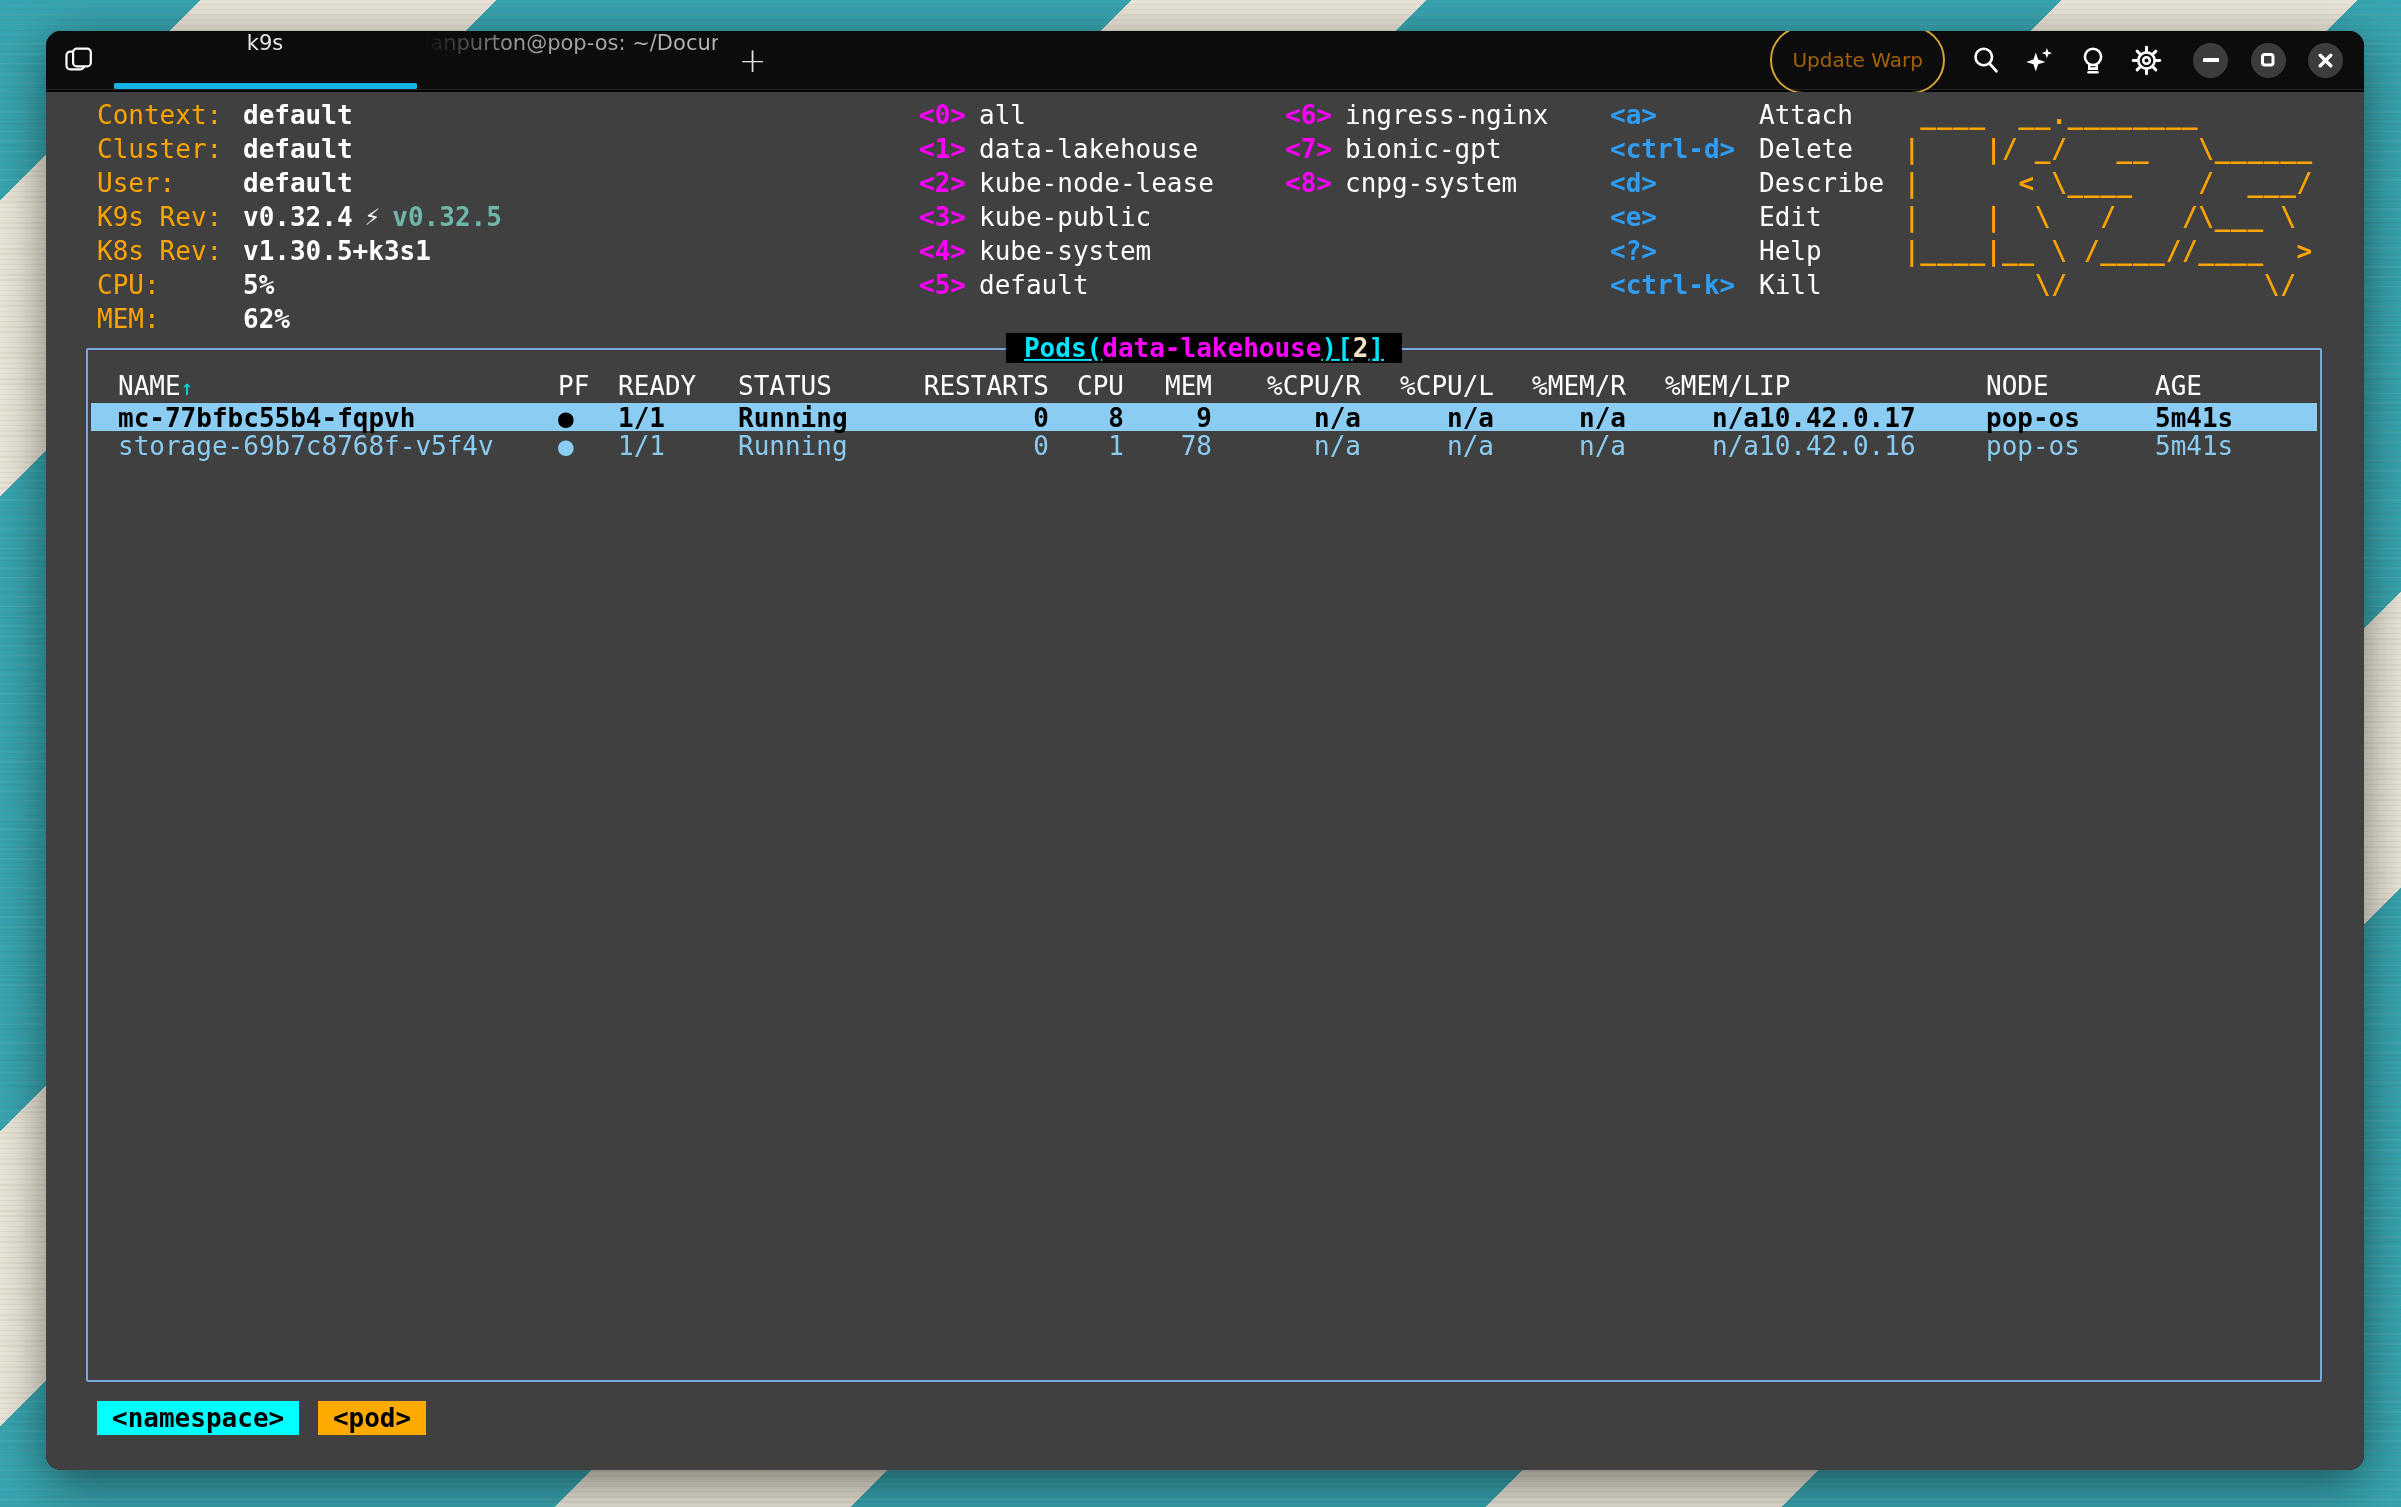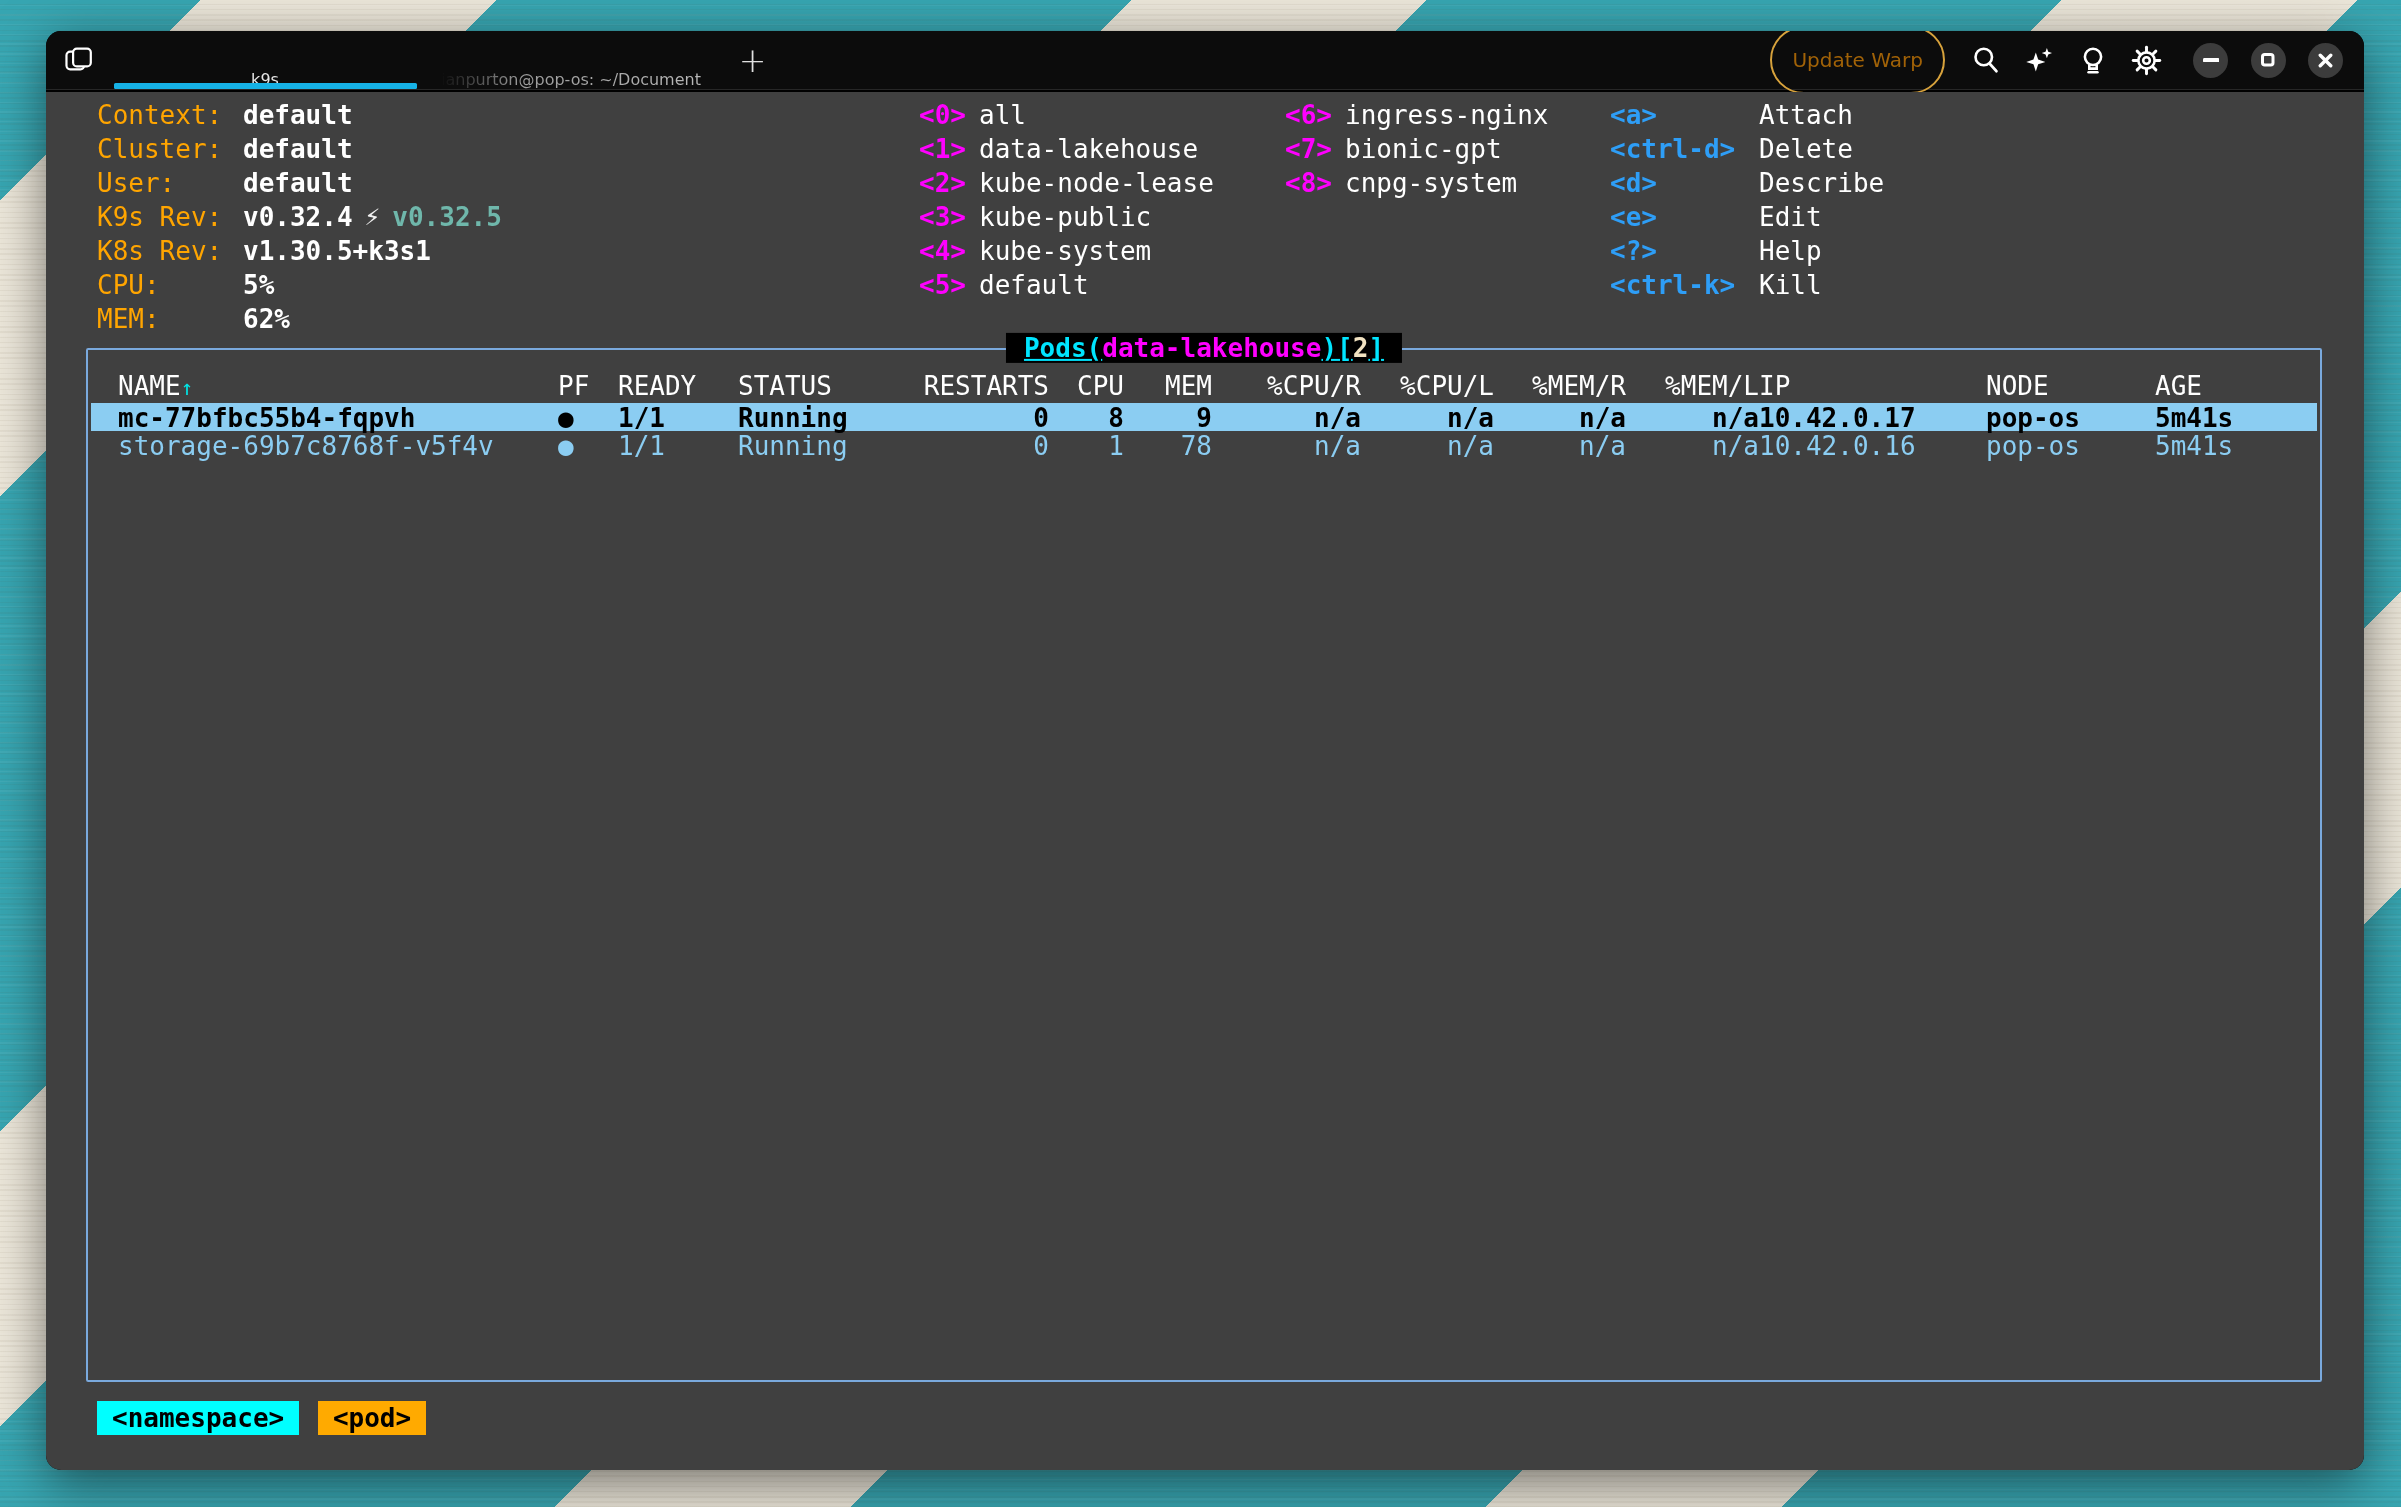--- a/index.html
+++ b/index.html
@@ -25,22 +25,22 @@
     background:#000; border-radius:15px; overflow:hidden; z-index:1;
     box-shadow:0 13.5px 52px rgba(0,0,0,.5);
   }
 
   
   .tabbar {
     height:59px; background:#0c0c0c; border-bottom:1.5px solid #272727;
     display:flex; align-items:center; padding-right:21px;
   }
   .pages-btn { width:66px; height:100%; display:flex; align-items:center; justify-content:center; cursor:pointer; }
-  .tab { width:306px; height:100%; position:relative; display:flex; align-items:flex-end; justify-content:center;
-         font-size:16px; color:#e6e6e6; cursor:pointer; }
+  .tab { width:306px; height:100%; position:relative; display:flex; align-items:flex-start; justify-content:center;
+         font-size:21px; color:#e6e6e6; cursor:pointer; }
   .tab .underline { position:absolute; left:1.5px; right:1.5px; bottom:0; height:6px; background:#16b2e6; border-radius:1.5px; }
   .tab.inactive { color:transparent; }
   .tab.inactive .fade-label {
     background:linear-gradient(90deg, rgba(120,120,120,0) 0%, #9b9b9b 30%, #b9b9b9 100%);
     -webkit-background-clip:text; background-clip:text; color:transparent;
     white-space:nowrap; overflow:hidden; max-width:293px;
   }
   .plus-btn { width:57px; height:100%; display:flex; align-items:center; justify-content:center;
               color:#e0e0e0; font-size:33px; font-weight:300; cursor:pointer; }
   .tab-spacer { flex:1; }
@@ -241,20 +241,28 @@
 
     <div class="cmds">
       <div class="line"><span class="key">&lt;a&gt;</span><span class="plainlbl">Attach</span></div>
       <div class="line"><span class="key">&lt;ctrl-d&gt;</span><span class="plainlbl">Delete</span></div>
       <div class="line"><span class="key">&lt;d&gt;</span><span class="plainlbl">Describe</span></div>
       <div class="line"><span class="key">&lt;e&gt;</span><span class="plainlbl">Edit</span></div>
       <div class="line"><span class="key">&lt;?&gt;</span><span class="plainlbl">Help</span></div>
       <div class="line"><span class="key">&lt;ctrl-k&gt;</span><span class="plainlbl">Kill</span></div>
     </div>
 
+    <div class="logo">
+      <div class="line"> ____  __.________</div>
+      <div class="line">|    |/ _/   __   \______</div>
+      <div class="line">|      &lt; \____    /  ___/</div>
+      <div class="line">|    |  \   /    /\___ \</div>
+      <div class="line">|____|__ \ /____//____  &gt;</div>
+      <div class="line">        \/            \/</div>
+    </div>
 
     <div class="podbox">
       <div class="podtitle">
         <span class="t-cyan">Pods(</span><span class="t-mag">data-lakehouse</span><span class="t-cyan">)[</span><span class="t-count">2</span><span class="t-cyan">]</span>
       </div>
 
       <div class="grid thead">
         <div class="cell-name"><span>NAME</span><span class="sort">↑</span></div>
         <div>PF</div>
         <div>READY</div>

